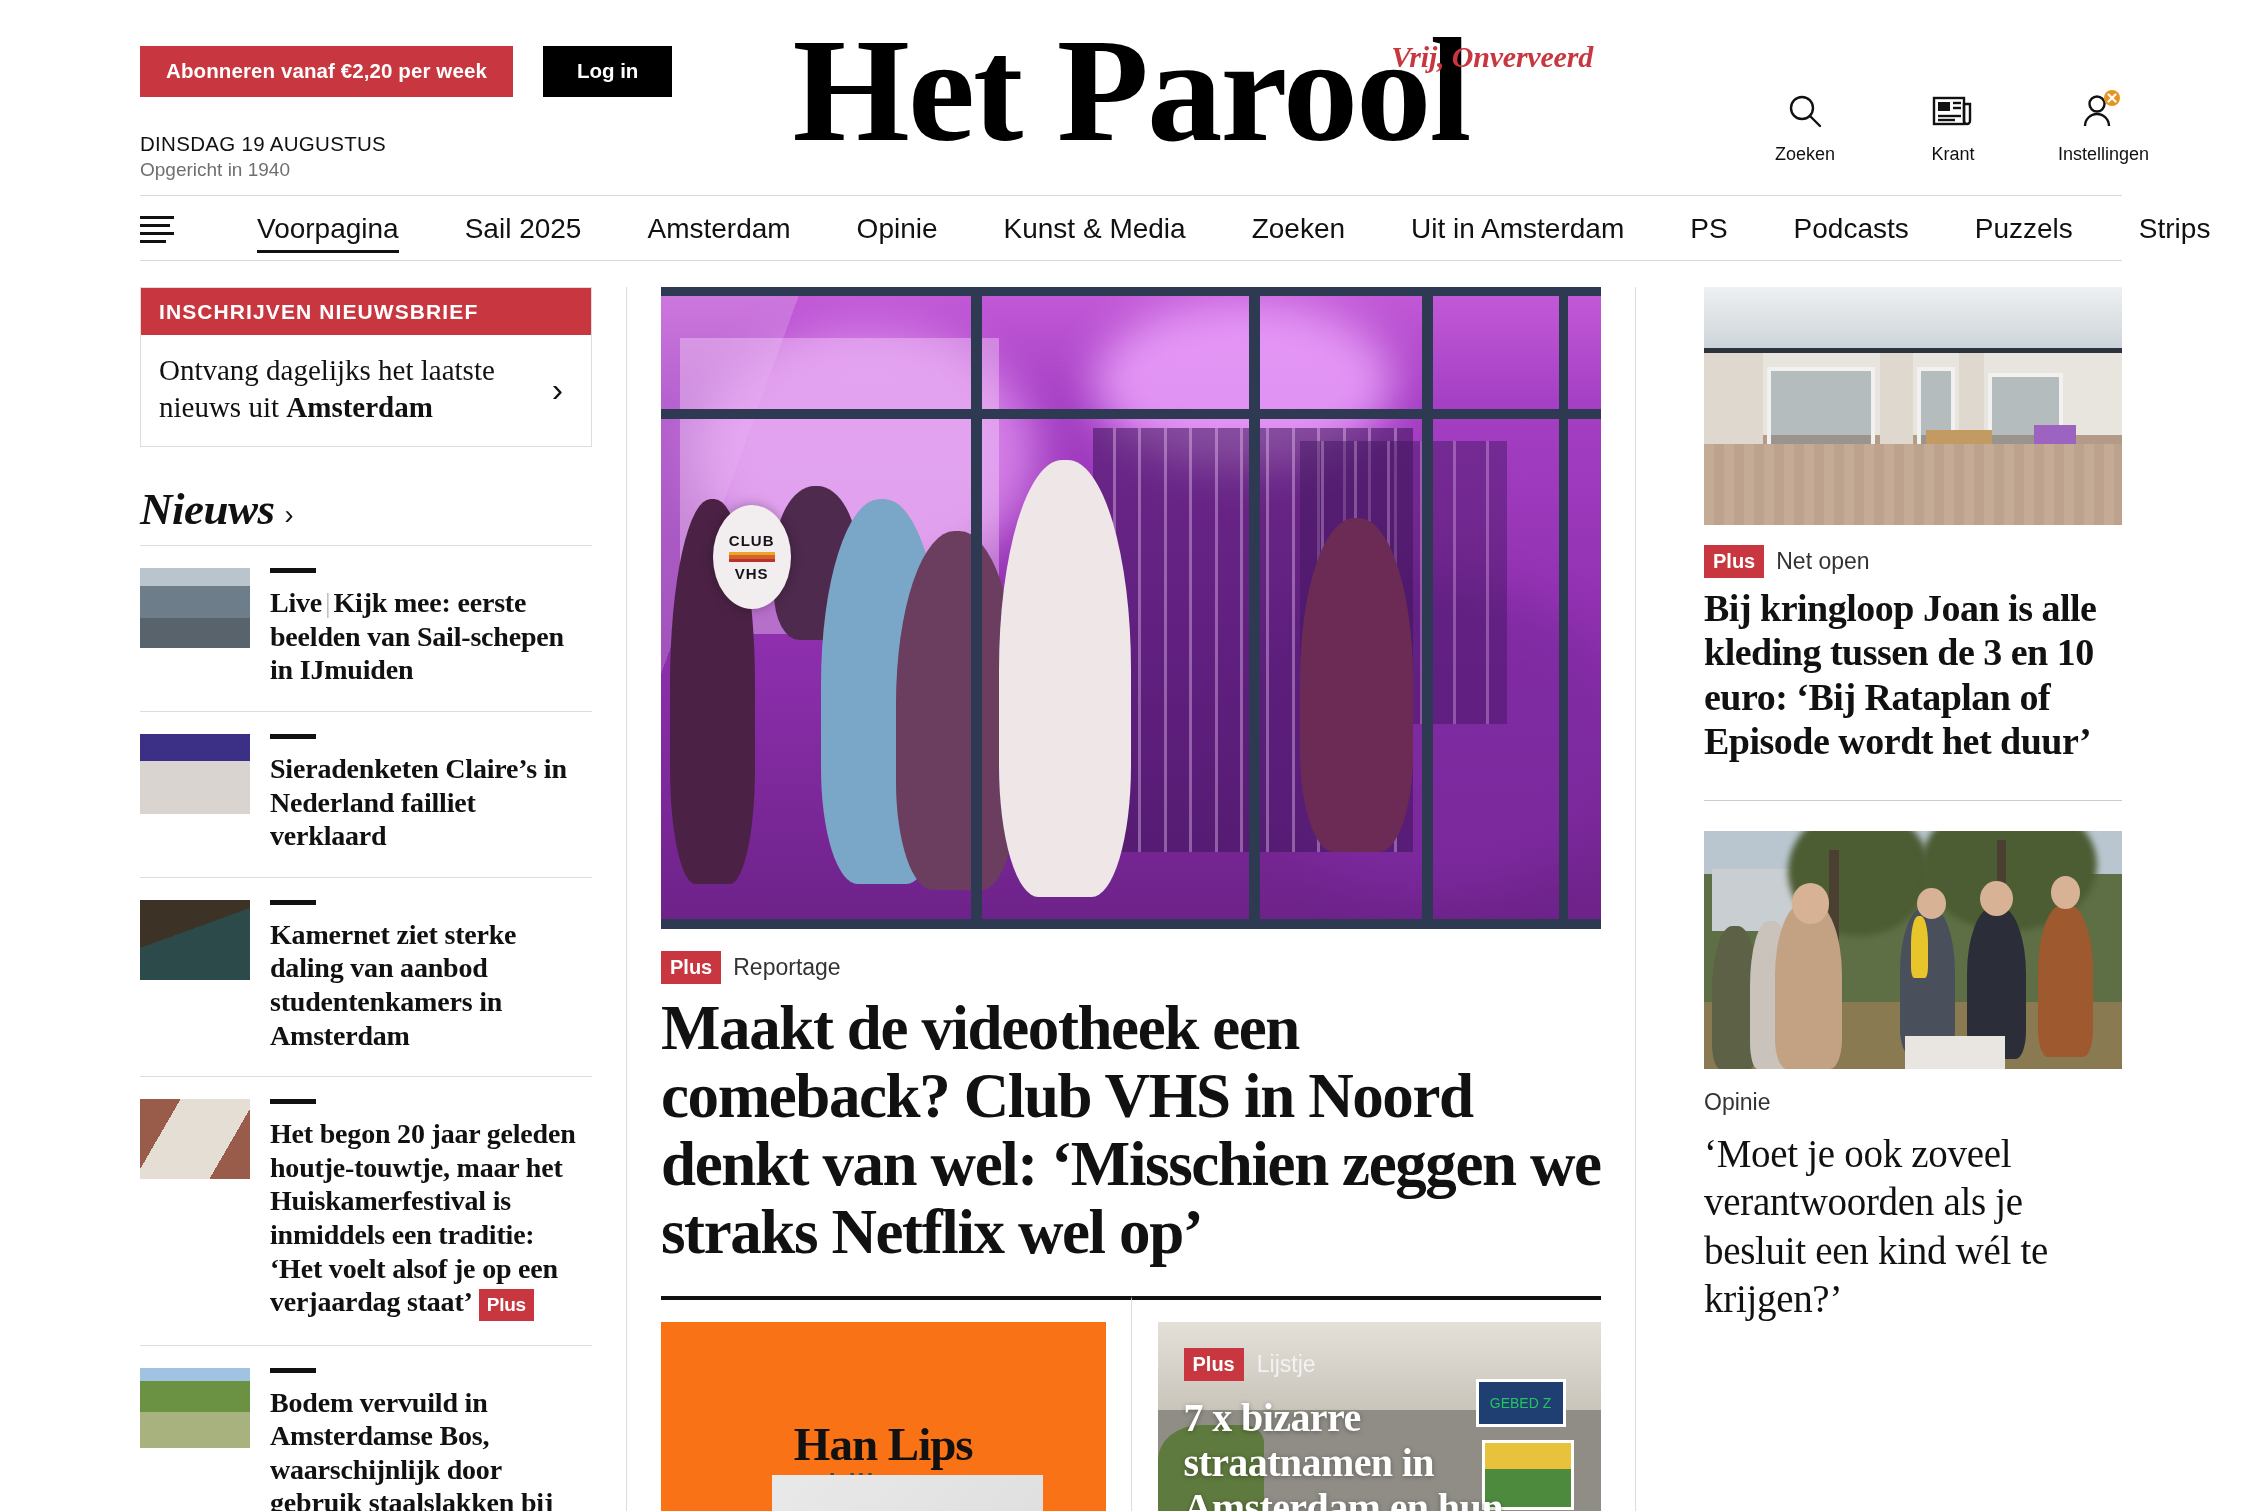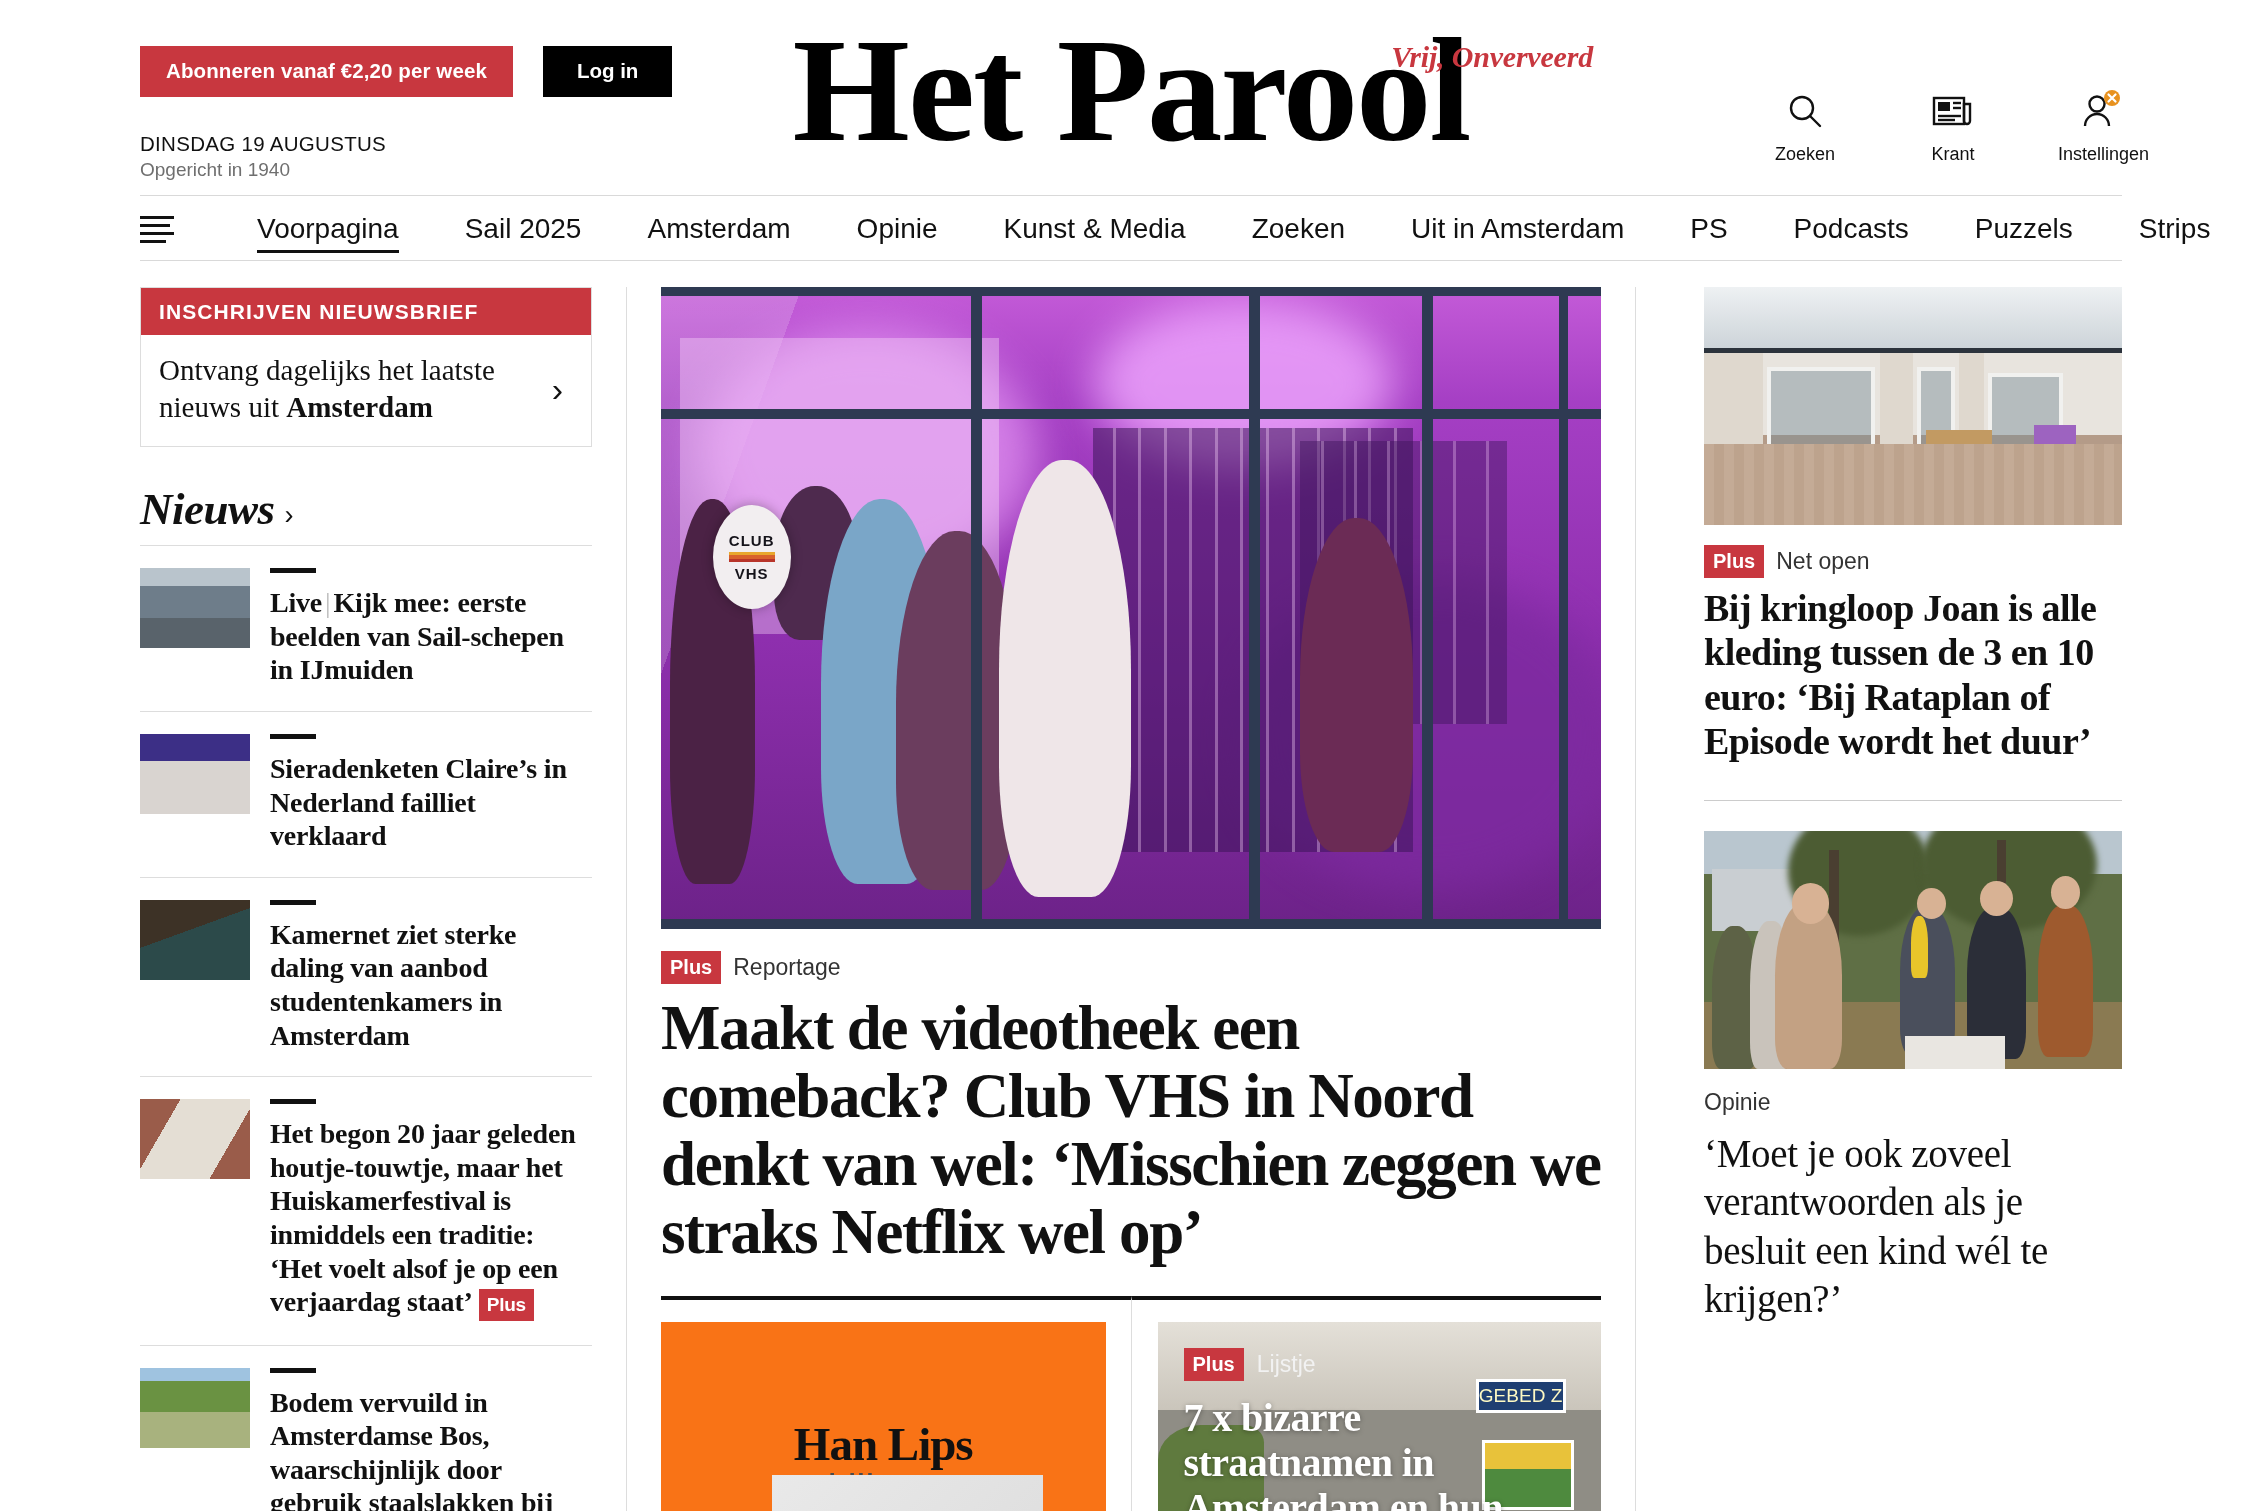--- a/index.html
+++ b/index.html
@@ -206,23 +206,23 @@
   .hanlips .inner { position:relative; text-align:center; }
   .hanlips .band { position:absolute; left:-22px; right:-70px; top:58px; height:92px;
      background:linear-gradient(135deg,#e9e9e9,#dedede); }
 
   
   .straat {
     background:linear-gradient(180deg,#d9d4cb 0 46%, #8f8d85 46% 100%);
   }
   .straat .ceil { position:absolute; left:0; right:0; top:0; height:46%;
       background:linear-gradient(180deg,#e4e0d8,#cac5bb); }
-  .straat .plate { position:absolute; right:8%; top:30%; width:90px; height:34px;
-      background:#1f3f72; border:3px solid #fff; color:#fef9c3;
-      font-size:19px; display:flex; align-items:center; justify-content:center;
+  .straat .plate { position:absolute; right:8%; top:30%; width:90px; height:48px;
+      background:#1f3f72; border:3px solid #fff; color:#22c55e;
+      font-size:14px; display:flex; align-items:center; justify-content:center;
       font-family:"Liberation Sans", sans-serif; }
   .straat .plate2 { position:absolute; right:6%; top:62%; width:92px; height:70px;
       background:linear-gradient(180deg,#e8c23a 0 40%,#4e8a3e 40% 100%); border:3px solid #fff;}
   .straat .green { position:absolute; left:0; bottom:0; width:24%; height:46%;
       background:#5f7a3e; border-radius:40% 20% 0 0; }
   .straat-ov { position:absolute; inset:0; }
   .straat-meta { position:absolute; left:26px; top:26px; display:flex;
       align-items:center; gap:13px; }
   .straat-head { position:absolute; left:26px; top:74px; right:26px;
       font-family:"Liberation Serif", serif; font-weight:bold; color:#fff;

